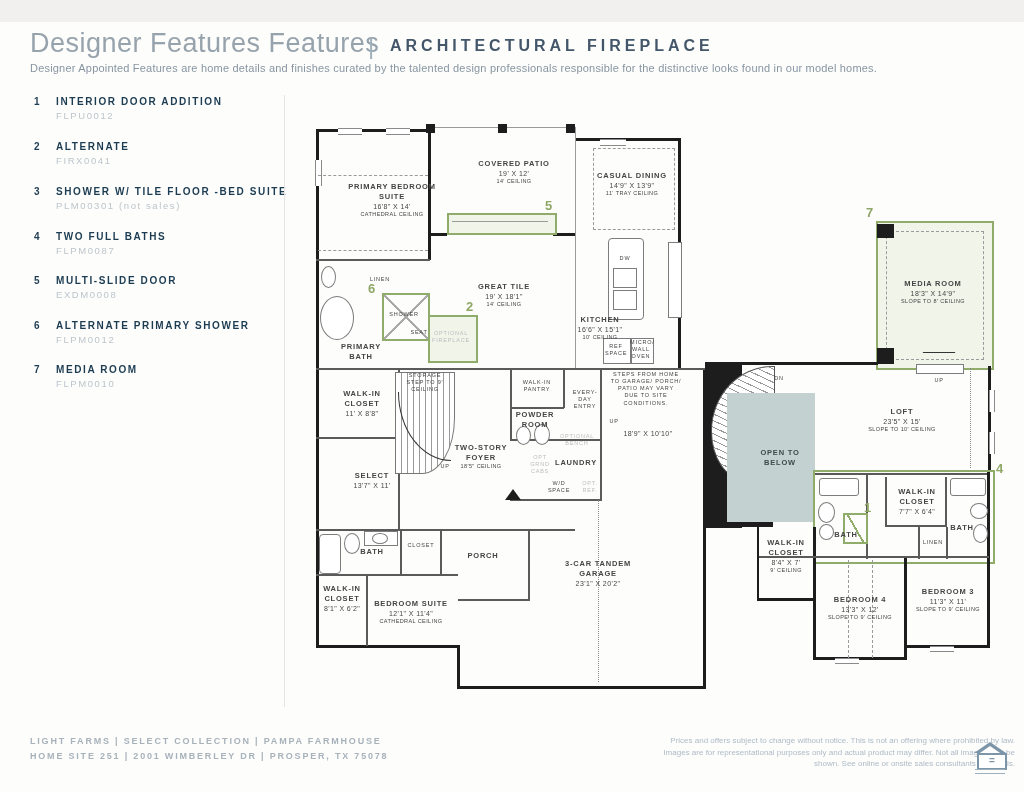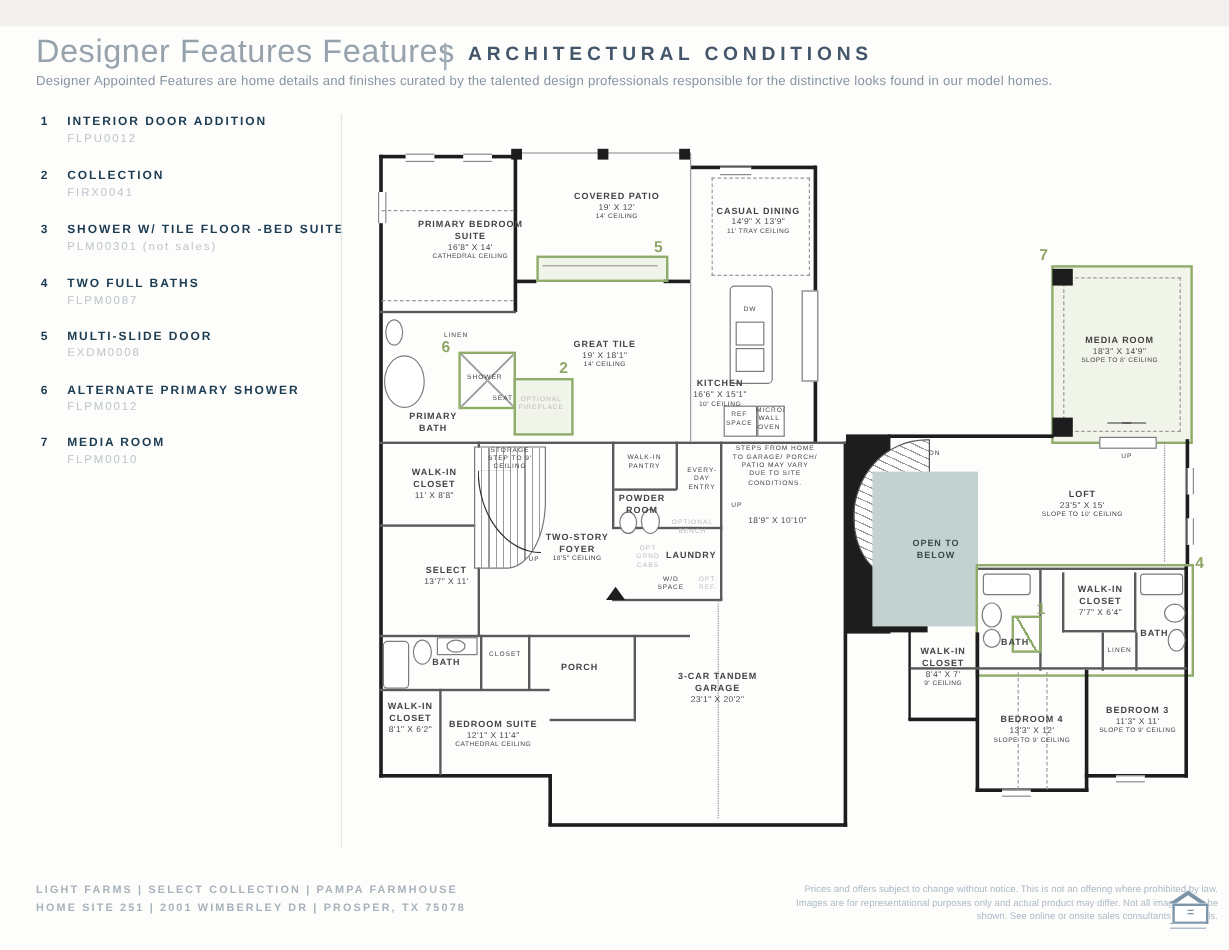--- a/index.html
+++ b/index.html
@@ -51,31 +51,31 @@
   #eho .roof2{position:absolute;left:5px;top:4px;width:0;height:0;border-left:13px solid transparent;border-right:13px solid transparent;border-bottom:9px solid #fff;}
   #eho .base{position:absolute;left:5px;top:11px;width:26px;height:13px;border:2px solid #7d95a8;background:#fff;color:#7d95a8;font-weight:bold;font-size:10px;text-align:center;line-height:11px;}
   #eho .cap{position:absolute;left:3px;top:27px;width:30px;height:3px;border-top:1px solid #9db0bf;border-bottom:1px solid #9db0bf;}
 </style>
 </head>
 <body>
 
 <div class="abs" id="topstrip"></div>
 <div class="abs" id="hdr-title">Designer Features Features</div>
 <div class="abs" id="hdr-sep">|</div>
-<div class="abs" id="hdr-sub">ARCHITECTURAL CONDITIONS</div>
+<div class="abs" id="hdr-sub">ARCHITECTURAL FIREPLACE</div>
 <div class="abs" id="hdr-desc">Designer Appointed Features are home details and finishes curated by the talented design professionals responsible for the distinctive looks found in our model homes.</div>
 
 <div class="feat" style="top:96px">
   <span class="n">1</span>
   <span class="t">INTERIOR DOOR ADDITION</span>
   <span class="c">FLPU0012</span>
 </div>
 <div class="feat" style="top:141px">
   <span class="n">2</span>
-  <span class="t">COLLECTION</span>
+  <span class="t">ALTERNATE</span>
   <span class="c">FIRX0041</span>
 </div>
 <div class="feat" style="top:186px">
   <span class="n">3</span>
   <span class="t">SHOWER W/ TILE FLOOR -BED SUITE</span>
   <span class="c">PLM00301 (not sales)</span>
 </div>
 <div class="feat" style="top:231px">
   <span class="n">4</span>
   <span class="t">TWO FULL BATHS</span>

